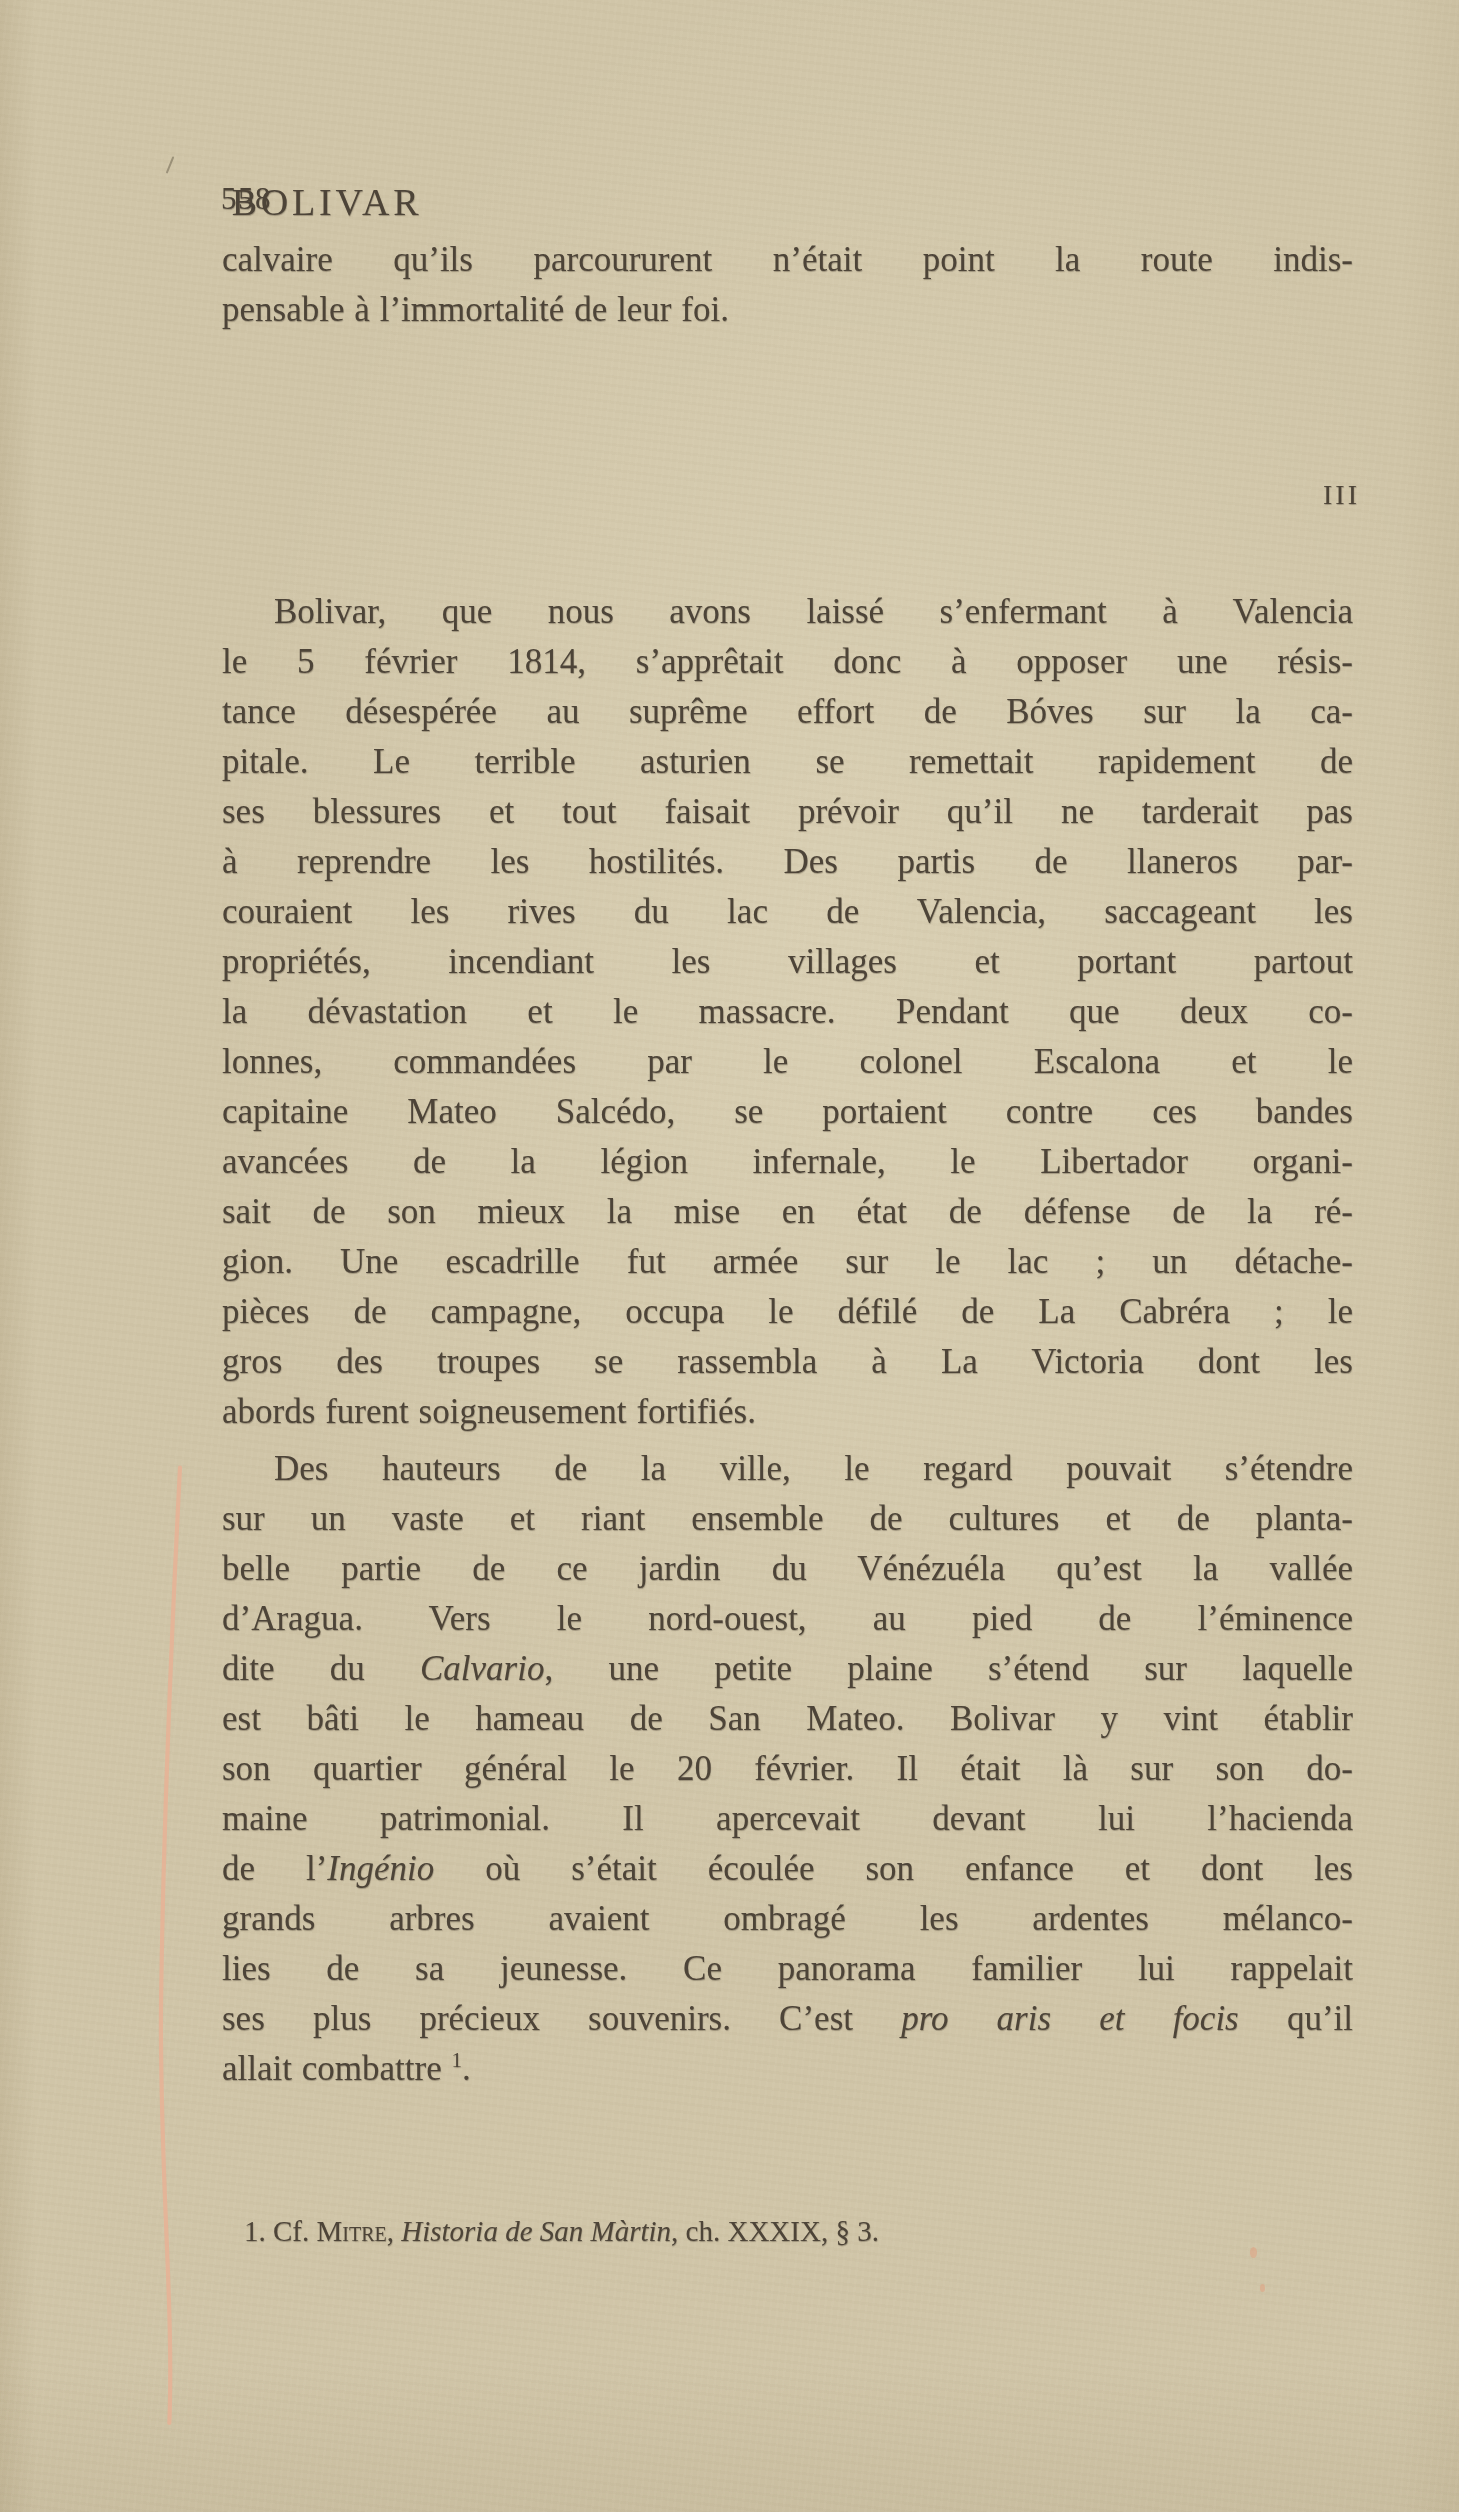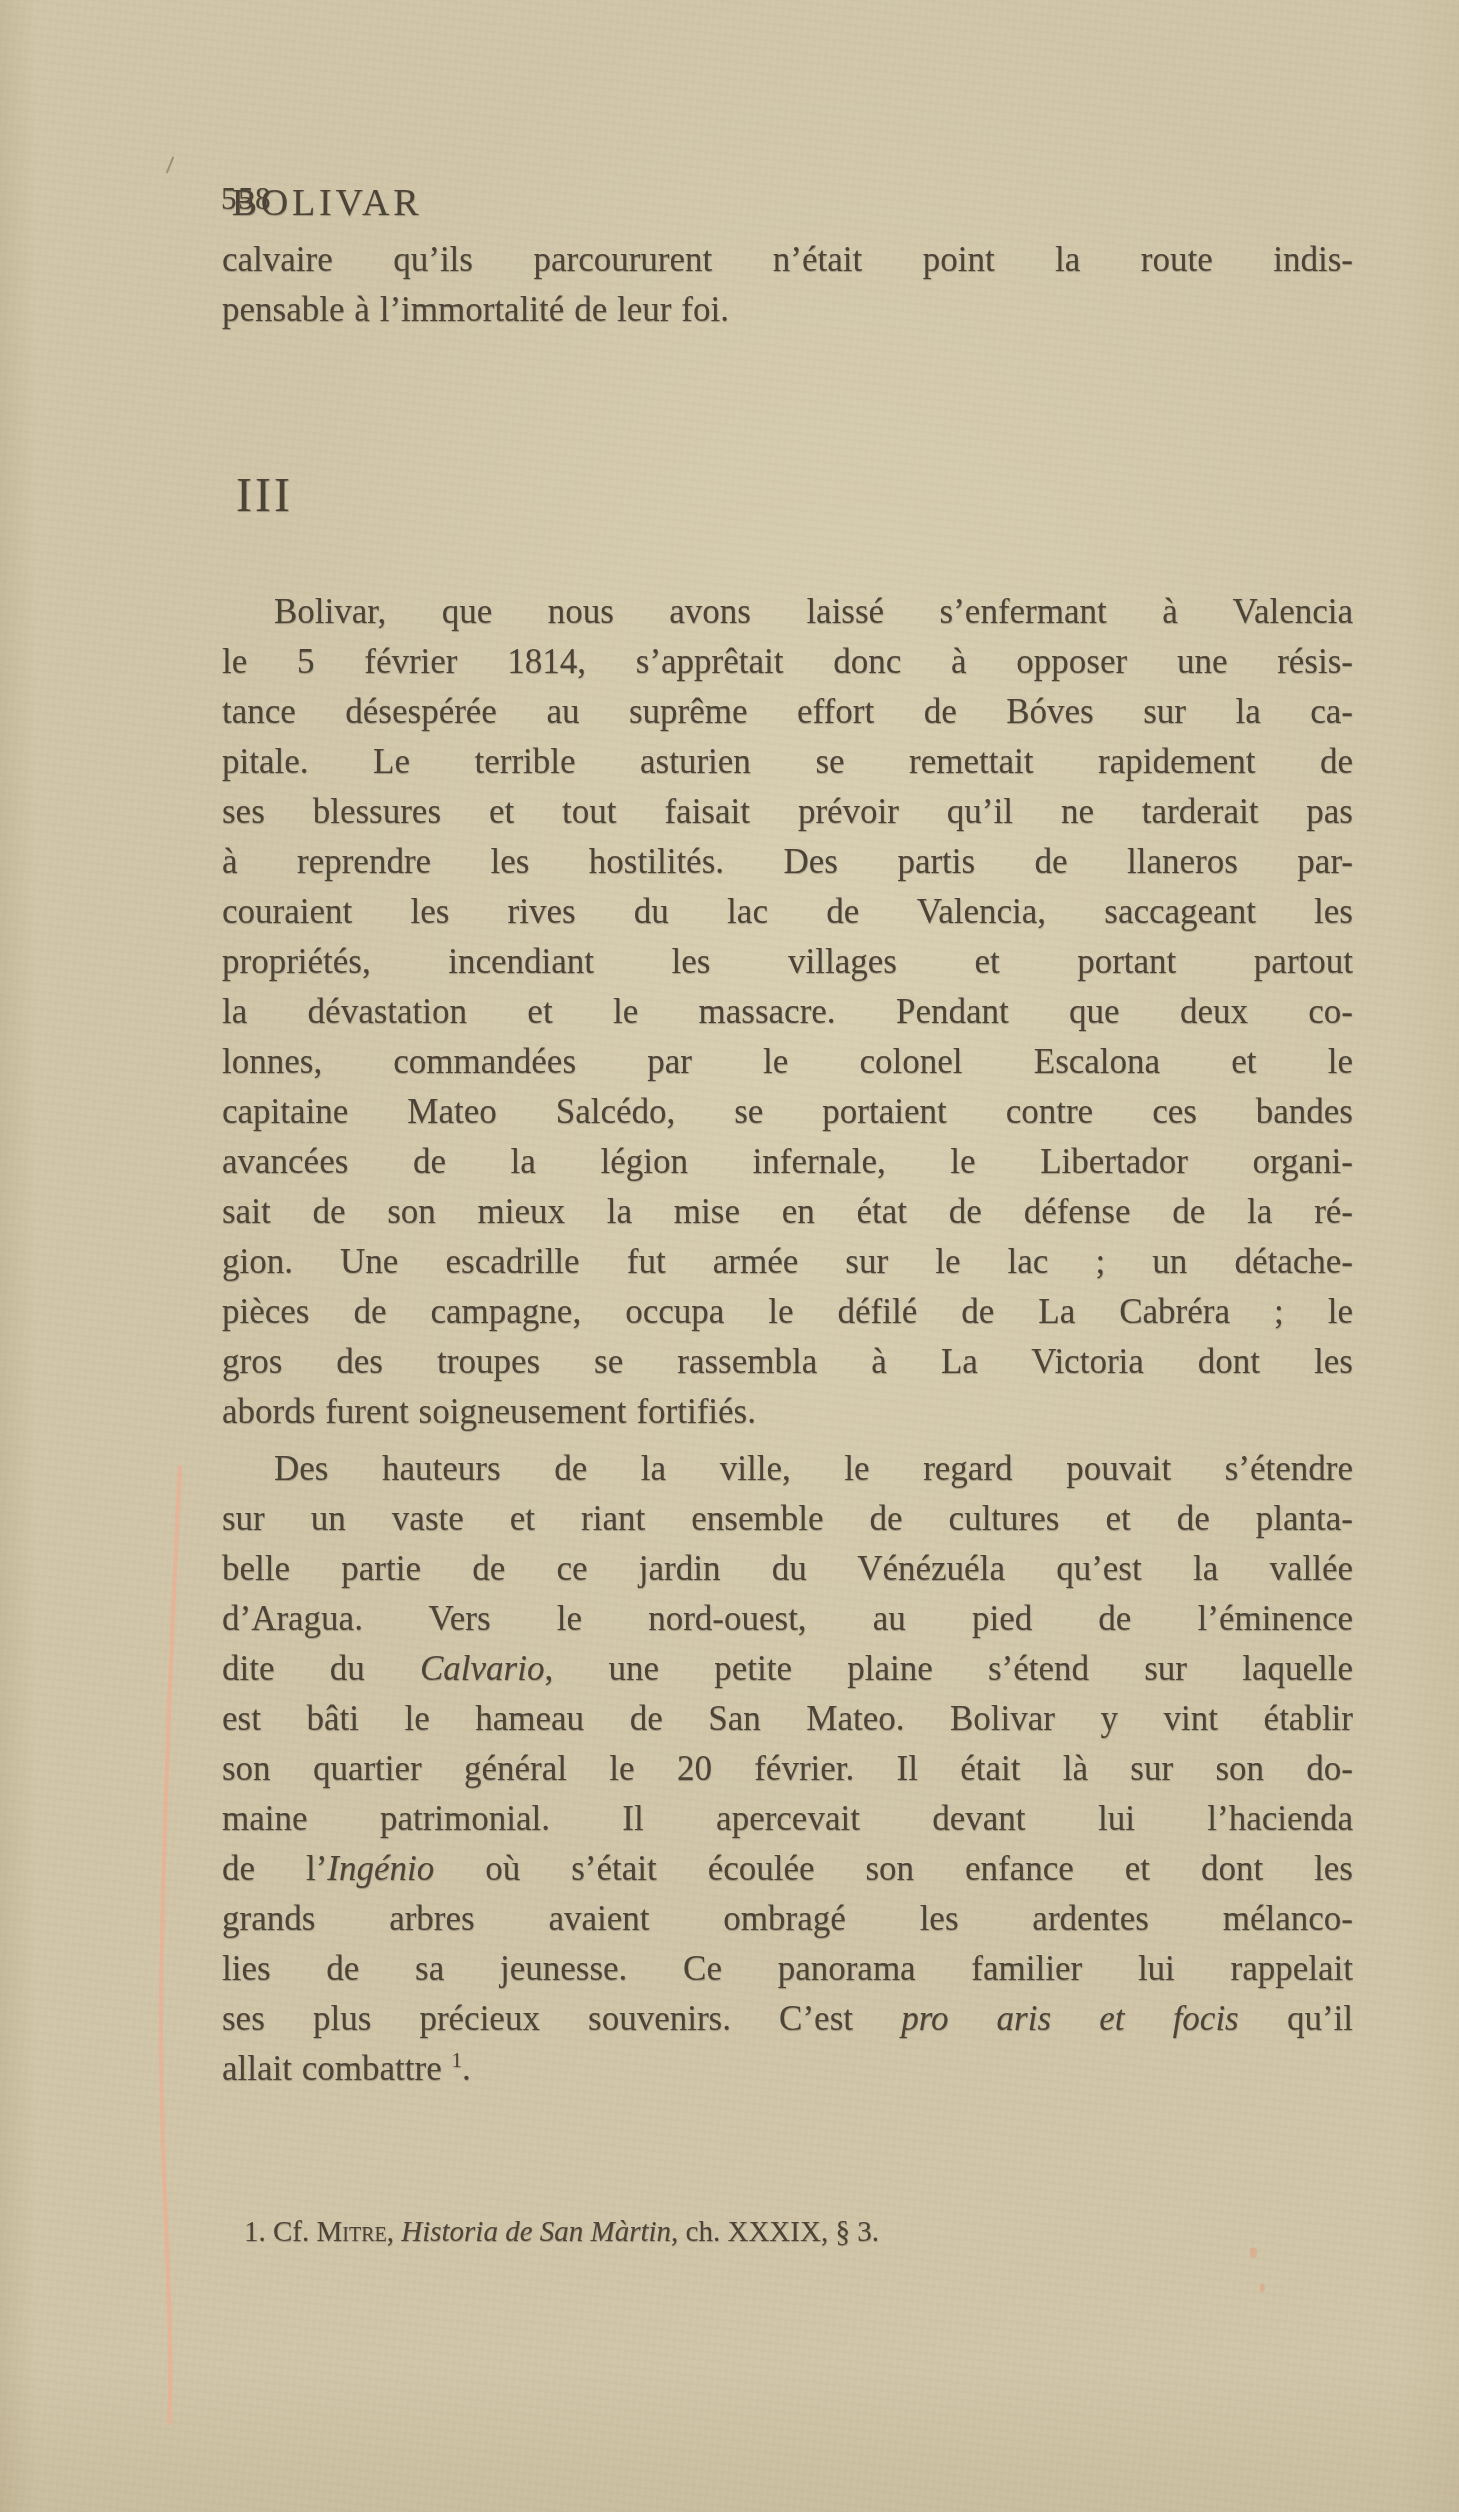--- a/index.html
+++ b/index.html
@@ -43,22 +43,22 @@
     position:absolute; left:0; right:16px; top:1.5px; 
     font-size:38px; letter-spacing:3.8px; padding-left:16.7px;
   }
 
   .body-text{
     position:absolute; left:215px; top:228px; width:1145px;
     font-size:35px; line-height:50px; word-spacing:1.1px;
   }
   .section-heading{
     margin-top:135px; margin-bottom:67px; height:50px;
-    text-align:left; padding-left:21px;
-    font-size:48px; letter-spacing:3px;
+    text-align:right; padding-left:21px;
+    font-size:28px; letter-spacing:3px;
   }
   .para{ margin:7px; }
   .para.indent .line:first-child{ text-indent:52px; }
   .line{
     height:50px; overflow:hidden;
     text-align:justify; text-align-last:justify;
   }
   .line.last{ text-align-last:left; }
   .it{ font-style:italic; }
   .sc{ font-variant:small-caps; }

